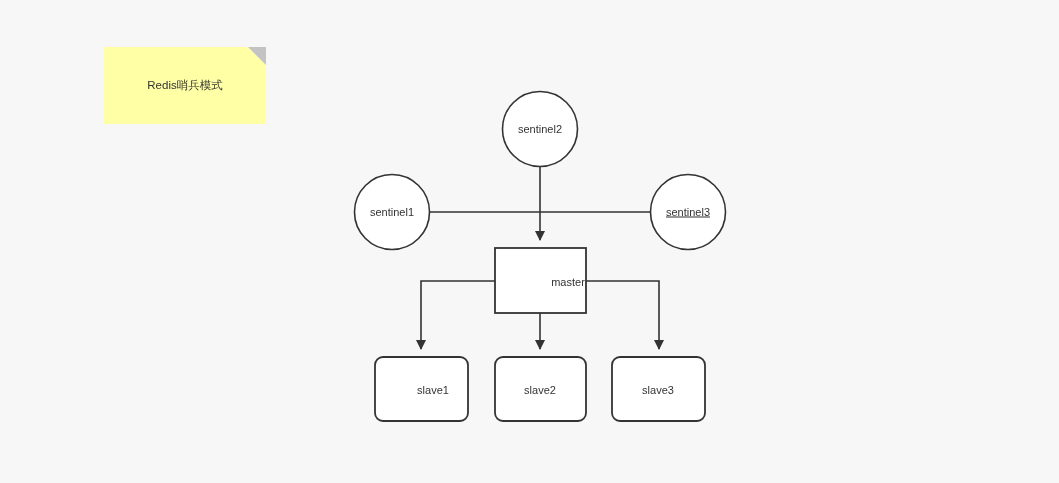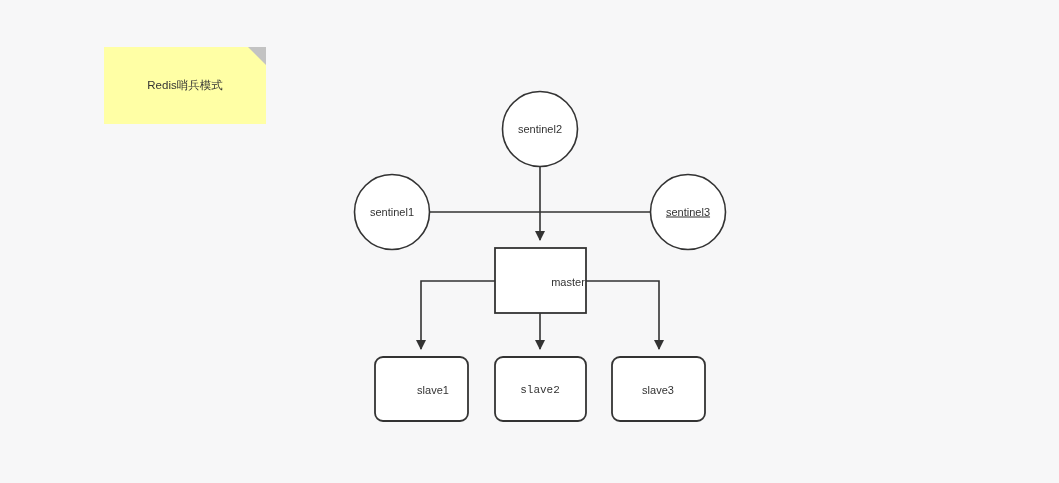--- a/index.html
+++ b/index.html
@@ -116,16 +116,16 @@
     <rect x="375" y="357" width="93" height="64" rx="8" fill="#ffffff" stroke="#333333" stroke-width="1.8"></rect>
     <rect x="495" y="357" width="91" height="64" rx="8" fill="#ffffff" stroke="#333333" stroke-width="1.8"></rect>
     <rect x="612" y="357" width="93" height="64" rx="8" fill="#ffffff" stroke="#333333" stroke-width="1.8"></rect>
   </svg>
 
   <div class="node-label" style="left:540px; top:129px;">sentinel2</div>
   <div class="node-label" style="left:392px; top:212px;">sentinel1</div>
   <div class="node-label" style="left:688px; top:212px;text-decoration:underline;">sentinel3</div>
   <div class="node-label" style="left:552px; top:282px;margin-left:16px;">master</div>
   <div class="node-label" style="left:421px; top:390px;margin-left:12px;">slave1</div>
-  <div class="node-label" style="left:540px; top:390px;font-family:Liberation Mono, monospace;">slave2</div>
+  <div class="node-label" style="left:540px; top:390px;">slave2</div>
   <div class="node-label" style="left:658px; top:390px;">slave3</div>
 
 </div>
 
 </body></html>

